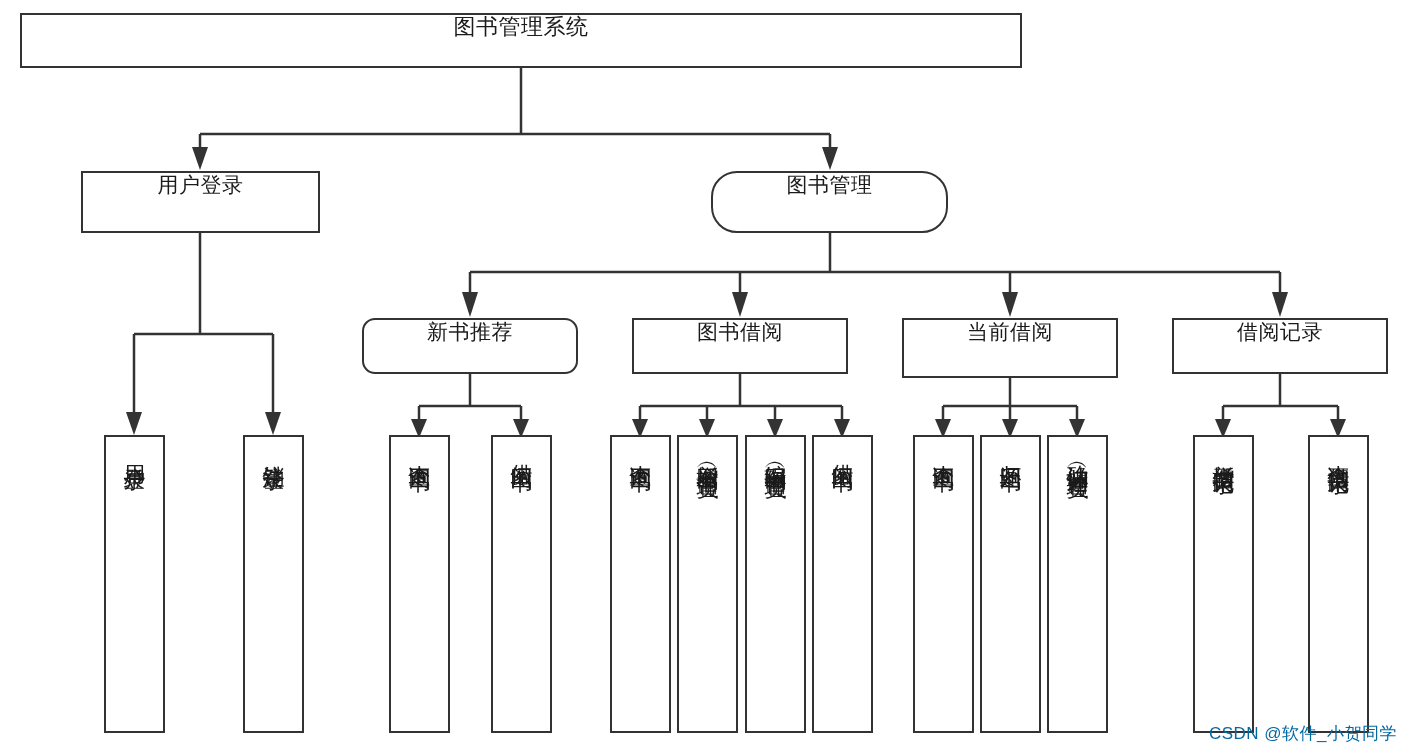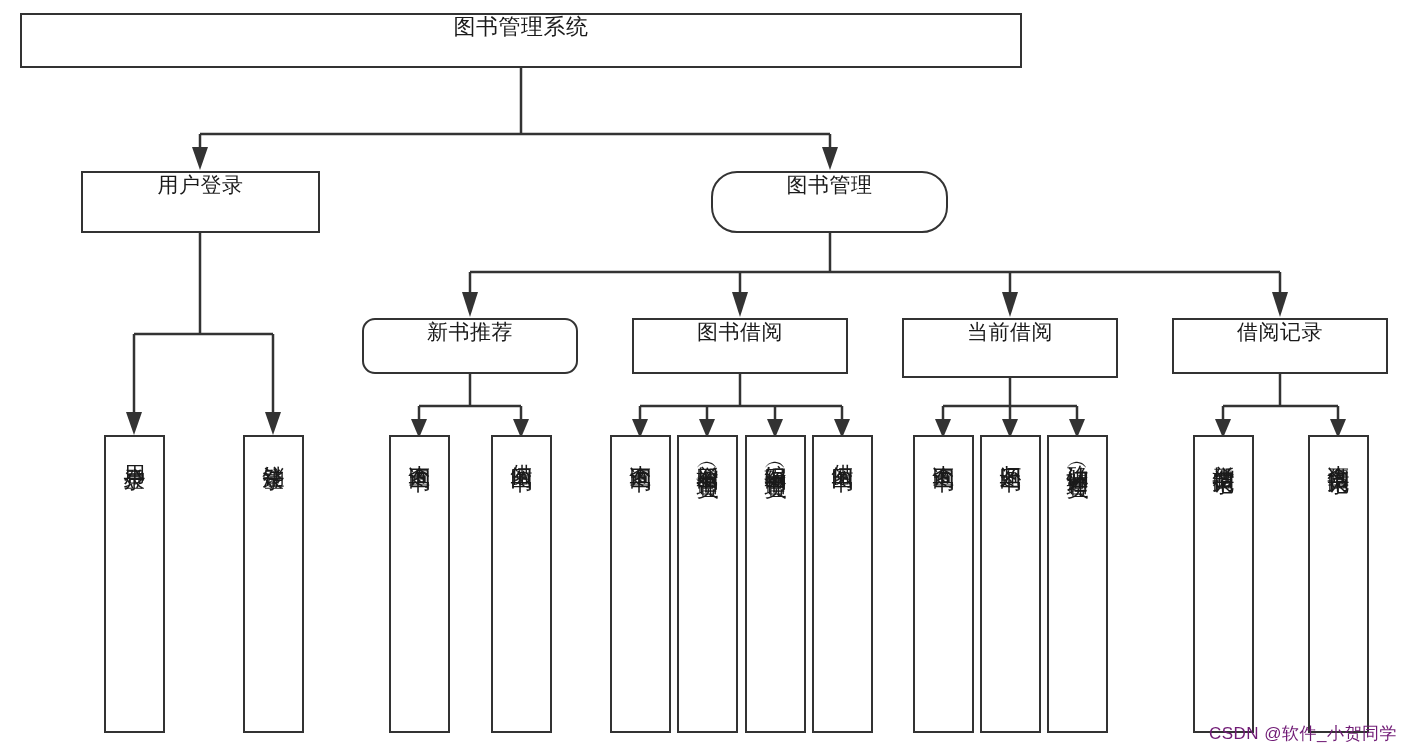--- a/index.html
+++ b/index.html
@@ -59,21 +59,21 @@
     font-size: 22px;
     line-height: 1.18;
     letter-spacing: 2px;
     white-space: nowrap;
   }
   .watermark {
     position: absolute;
     right: 8px;
     bottom: 2px;
     font-size: 17px;
-    color: #701a75;
+    color: #0369a1;
     letter-spacing: 0.5px;
     z-index: 5;
     white-space: nowrap;
   }
 </style>
 </head>
 <body>
 
 <div id="canvas">
 

